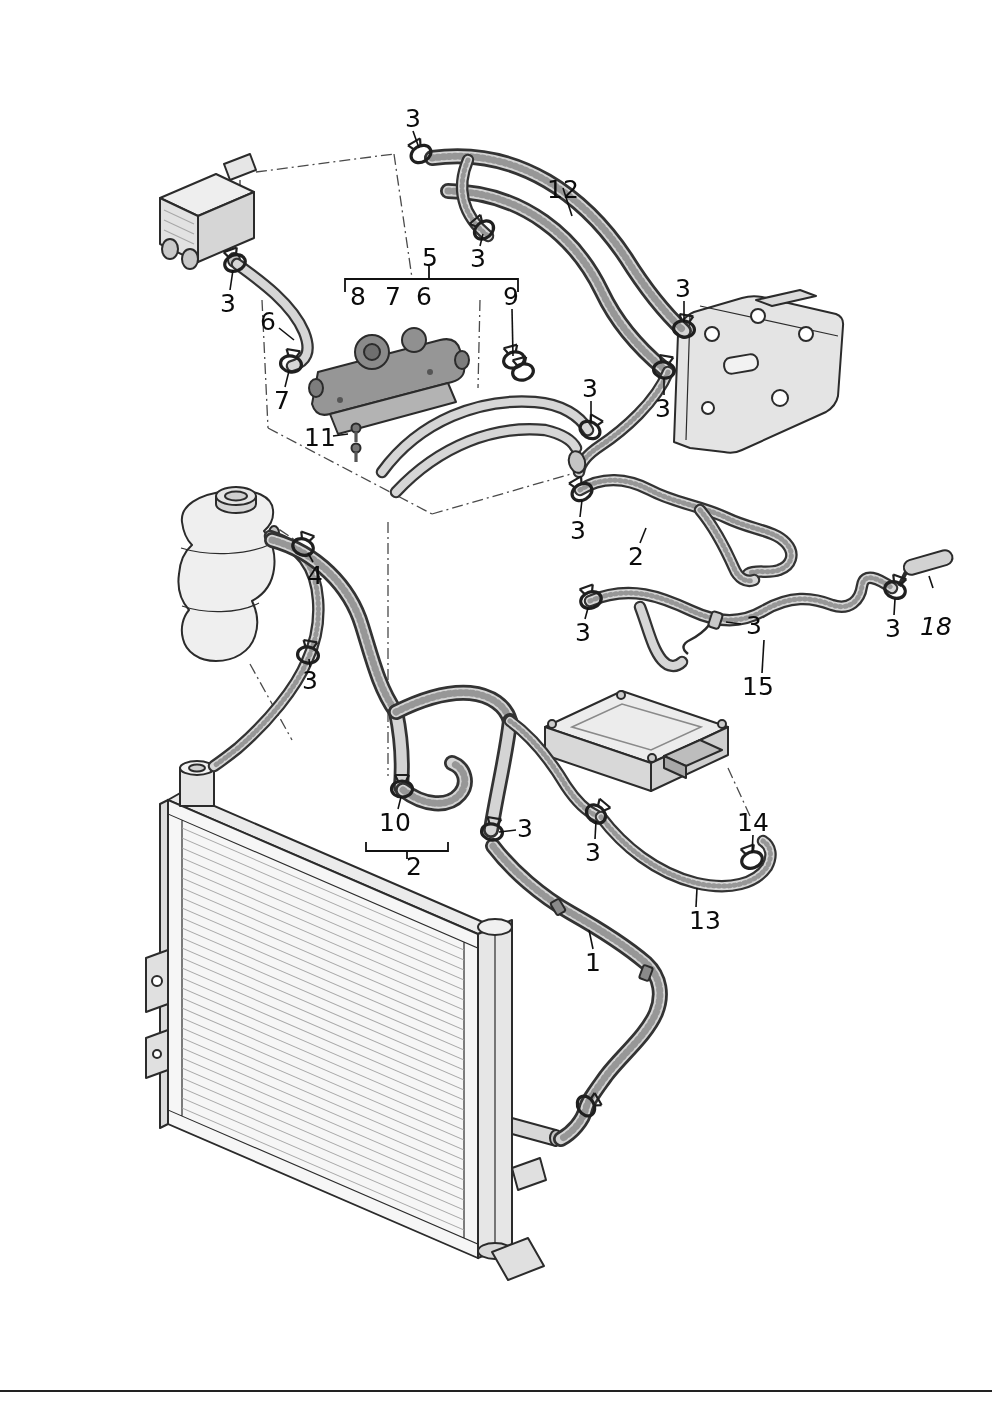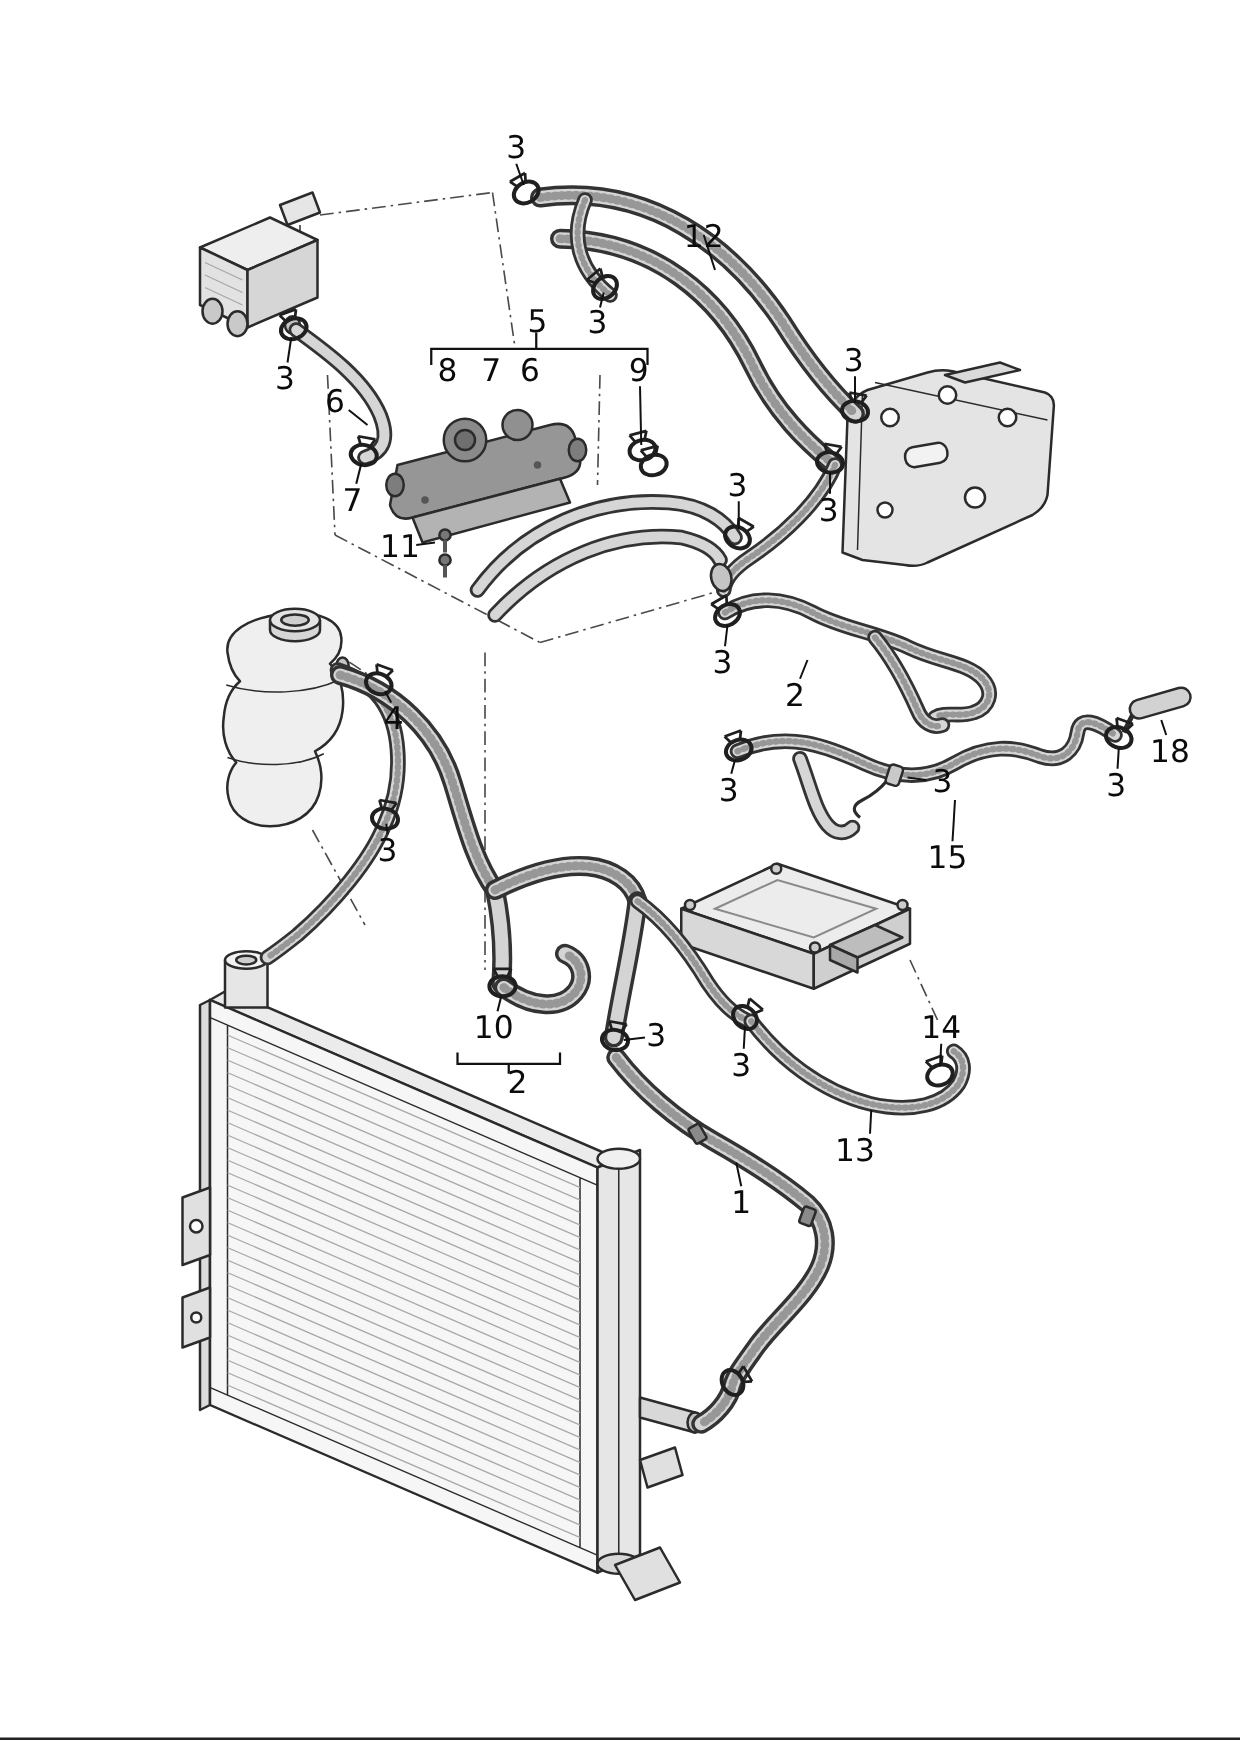--- a/index.html
+++ b/index.html
@@ -335,29 +335,29 @@
       <span class="callout" style="left: 228px; top: 303px;">3</span>
       <span class="callout" style="left: 268px; top: 321px;">6</span>
       <span class="callout" style="left: 683px; top: 288px;">3</span>
       <span class="callout" style="left: 282px; top: 400px;">7</span>
       <span class="callout" style="left: 663px; top: 408px;">3</span>
       <span class="callout" style="left: 590px; top: 388px;">3</span>
       <span class="callout" style="left: 320px; top: 437px;">11</span>
       <span class="callout" style="left: 578px; top: 530px;">3</span>
       <span class="callout" style="left: 636px; top: 556px;">2</span>
       <span class="callout" style="left: 315px; top: 575px;">4</span>
-      <span class="callout" style="left: 936px; top: 601px;">18</span>
+      <span class="callout" style="left: 936px; top: 626px; font-style: italic;">18</span>
       <span class="callout" style="left: 893px; top: 628px;">3</span>
       <span class="callout" style="left: 754px; top: 625px;">3</span>
       <span class="callout" style="left: 583px; top: 632px;">3</span>
       <span class="callout" style="left: 310px; top: 680px;">3</span>
       <span class="callout" style="left: 758px; top: 686px;">15</span>
       <span class="callout" style="left: 395px; top: 822px;">10</span>
       <span class="callout" style="left: 414px; top: 866px;">2</span>
       <span class="callout" style="left: 525px; top: 828px;">3</span>
       <span class="callout" style="left: 593px; top: 852px;">3</span>
       <span class="callout" style="left: 753px; top: 822px; text-align: right;">14</span>
-      <span class="callout" style="left: 684px; top: 920px;">13</span>
+      <span class="callout" style="left: 705px; top: 920px;">13</span>
       <span class="callout" style="left: 593px; top: 962px;">1</span>
     </div>
 
   <div class="footer-rule"></div>
 </div>
 
 </body></html>

